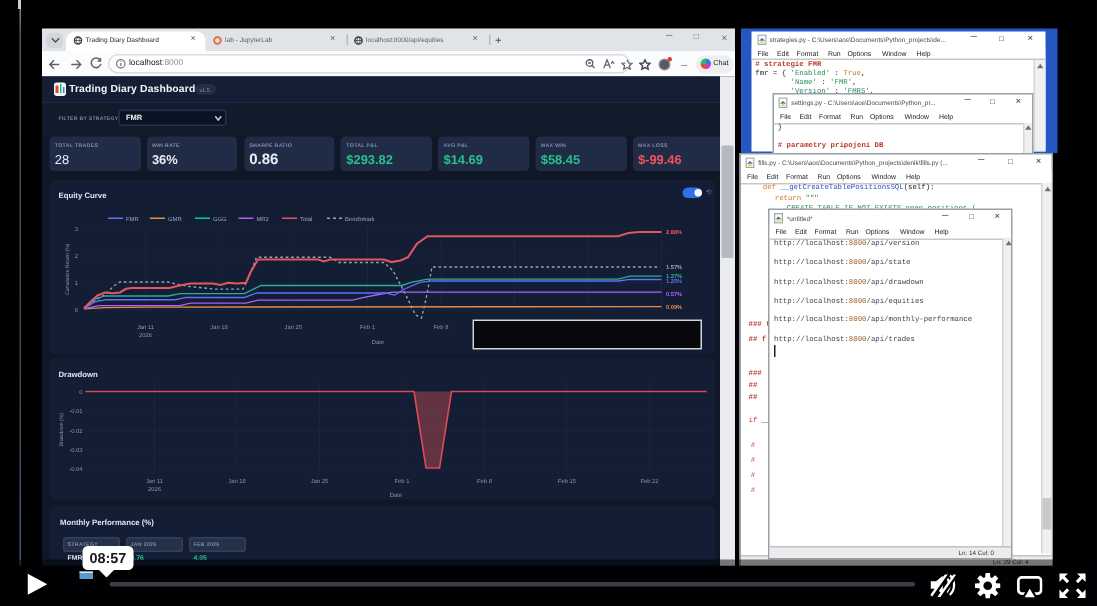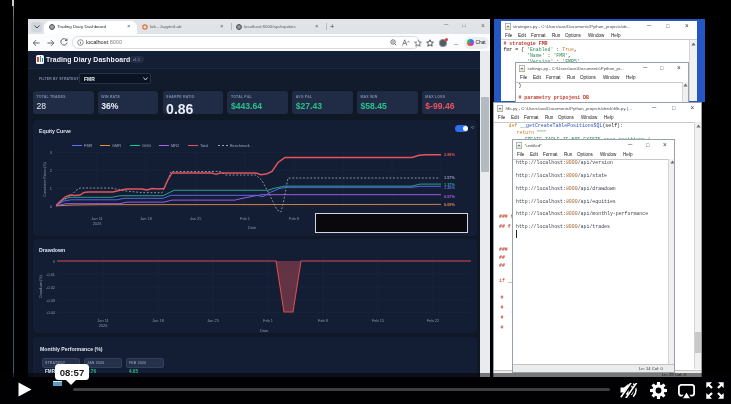--- a/index.html
+++ b/index.html
@@ -115,27 +115,27 @@
         </svg>
 
       <div class="abs" style="left:5px;top:39.8px;width:60.5px;height:23.5px;background:#202c46;border-radius:3px;"></div>
       <div class="abs lbl" style="left:8.5px;top:43.6px;font-size:3.5px;">TOTAL TRADES</div>
       <div class="abs" style="left:8.5px;top:49.6px;font-size:8.6px;font-weight:normal;color:#e8ecf4;">28</div>
       <div class="abs" style="left:69.8px;top:39.8px;width:60.5px;height:23.5px;background:#202c46;border-radius:3px;"></div>
       <div class="abs lbl" style="left:73.3px;top:43.6px;font-size:3.5px;">WIN RATE</div>
       <div class="abs" style="left:73.3px;top:49.6px;font-size:8.6px;font-weight:bold;color:#e8ecf4;">36%</div>
       <div class="abs" style="left:134.6px;top:39.8px;width:60.5px;height:23.5px;background:#202c46;border-radius:3px;"></div>
       <div class="abs lbl" style="left:138.1px;top:43.6px;font-size:3.5px;">SHARPE RATIO</div>
-      <div class="abs" style="left:138.1px;top:49.6px;font-size:14px;font-weight:bold;color:#e8ecf4;">0.86</div>
+      <div class="abs" style="left:138.1px;top:49.6px;font-size:10px;font-weight:bold;color:#e8ecf4;">0.86</div>
       <div class="abs" style="left:199.4px;top:39.8px;width:60.5px;height:23.5px;background:#202c46;border-radius:3px;"></div>
       <div class="abs lbl" style="left:202.9px;top:43.6px;font-size:3.5px;">TOTAL P&amp;L</div>
-      <div class="abs" style="left:202.9px;top:49.6px;font-size:8.6px;font-weight:bold;color:#27c08b;">$443.64</div>
+      <div class="abs" style="left:202.9px;top:49.6px;font-size:8.6px;font-weight:bold;color:#27c08b;">$293.82</div>
       <div class="abs" style="left:264.2px;top:39.8px;width:60.5px;height:23.5px;background:#202c46;border-radius:3px;"></div>
       <div class="abs lbl" style="left:267.7px;top:43.6px;font-size:3.5px;">AVG P&amp;L</div>
-      <div class="abs" style="left:267.7px;top:49.6px;font-size:8.6px;font-weight:bold;color:#27c08b;">$27.43</div>
+      <div class="abs" style="left:267.7px;top:49.6px;font-size:8.6px;font-weight:bold;color:#27c08b;">$14.69</div>
       <div class="abs" style="left:329px;top:39.8px;width:60.5px;height:23.5px;background:#202c46;border-radius:3px;"></div>
       <div class="abs lbl" style="left:332.5px;top:43.6px;font-size:3.5px;">MAX WIN</div>
       <div class="abs" style="left:332.5px;top:49.6px;font-size:8.6px;font-weight:bold;color:#27c08b;">$58.45</div>
       <div class="abs" style="left:393.8px;top:39.8px;width:60.5px;height:23.5px;background:#202c46;border-radius:3px;"></div>
       <div class="abs lbl" style="left:397.3px;top:43.6px;font-size:3.5px;">MAX LOSS</div>
       <div class="abs" style="left:397.3px;top:49.6px;font-size:8.6px;font-weight:bold;color:#ef5260;">$-99.46</div>
 
       <div class="abs" style="left:5px;top:69.3px;width:444px;height:116px;background:#131d33;border-radius:4px;"></div>
       <div class="abs" style="left:11px;top:77px;font-size:5.2px;font-weight:bold;color:#dfe5f0;">Equity Curve</div>
       <div class="abs" style="left:427px;top:73.8px;width:13px;height:7px;background:#2f6fed;border-radius:3.5px;"></div>

